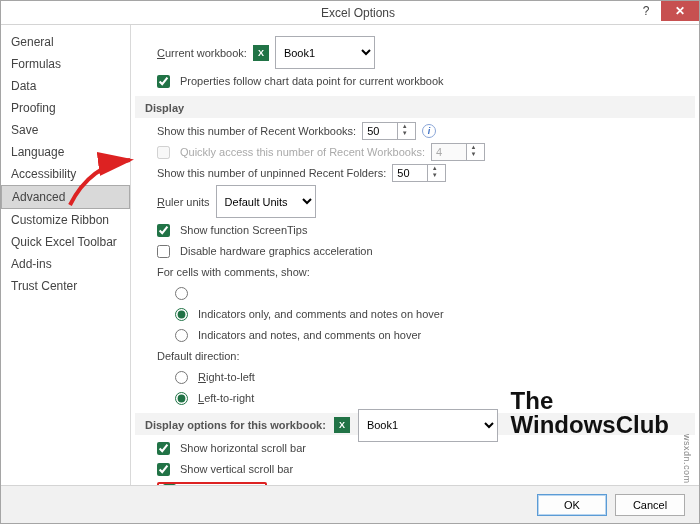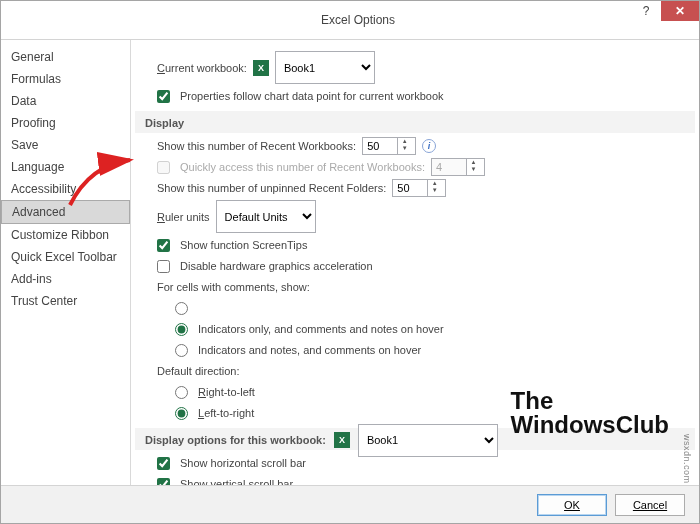--- a/index.html
+++ b/index.html
@@ -1,18 +1,18 @@
 <!DOCTYPE html>
 <html><head>
 <meta charset="utf-8">
 <style>
 * { box-sizing: border-box; font-family: "Segoe UI", Tahoma, sans-serif; }
 body { margin: 0; background: #fff; width: 700px; height: 524px; overflow: hidden; position: relative; }
 .window { width: 700px; height: 524px; border: 1px solid #a5a5a5; background: #fff; display: flex; flex-direction: column; }
-.titlebar { height: 39px; background: #fff; border-bottom: 1px solid #d4d4d4; display: flex; align-items: center; position: relative; padding-left: 16px; }
+.titlebar { height: 24px; background: #fff; border-bottom: 1px solid #d4d4d4; display: flex; align-items: center; position: relative; padding-left: 16px; }
 .title { flex: 1; text-align: center; font-size: 12px; color: #444; }
 .winbtns { position: absolute; right: 0; top: 0; display: flex; }
 .winbtn { width: 30px; height: 20px; display: flex; align-items: center; justify-content: center; font-size: 12px; color: #444; }
 .winbtn.close { background: #c75050; color: #fff; width: 38px; font-weight: bold; }
 .body { flex: 1; display: flex; overflow: hidden; }
 .sidebar { width: 130px; background: #fff; border-right: 1px solid #d9d9d9; padding-top: 6px; }
 .navitem { padding: 4px 10px; font-size: 12px; color: #444; cursor: pointer; }
 .navitem.selected { background: #d9d9d9; border: 1px solid #aaa; margin: 0; position: relative; }
 .content { flex: 1; padding: 8px 12px 0 12px; font-size: 11px; color: #444; overflow-y: auto; position: relative; }
 .row { display: flex; align-items: center; gap: 6px; margin: 3px 0; min-height: 18px; }
@@ -23,21 +23,21 @@
 .underline-letter { text-decoration: underline; }
 select, .combo { height: 33px; font-size: 11px; border: 1px solid #abadb3; background: #fff; padding: 0 4px; min-width: 100px; }
 .spinner { display: inline-flex; border: 1px solid #abadb3; height: 18px; width: 54px; }
 .spinner input { border: none; width: 34px; font-size: 11px; padding: 0 4px; outline: none; }
 .spinner .arrows { width: 14px; display: flex; flex-direction: column; border-left: 1px solid #abadb3; }
 .spinner .arrows span { font-size: 6px; text-align: center; line-height: 7px; color: #555; }
 input[type=checkbox], input[type=radio] { margin: 0 4px 0 0; width: 13px; height: 13px; accent-color: #217346; }
 .disabled { color: #aaa; }
 .excel-icon { width: 16px; height: 16px; background: #217346; color: #fff; font-size: 9px; font-weight: bold; display: inline-flex; align-items: center; justify-content: center; }
 .info-icon { width: 14px; height: 14px; border: 1px solid #88a4d6; border-radius: 50%; color: #3b6ec3; display: inline-flex; align-items: center; justify-content: center; font-size: 9px; font-style: italic; font-weight: bold; }
-.footer { height: 38px; border-top: 1px solid #d4d4d4; display: flex; justify-content: flex-end; align-items: center; gap: 8px; padding: 16px 14px; background: #f1f1f1; text-decoration: underline; }
+.footer { height: 38px; border-top: 1px solid #d4d4d4; display: flex; justify-content: flex-end; align-items: center; gap: 8px; padding: 16px 14px; background: #f1f1f1; }
 .btn { min-width: 70px; height: 22px; font-size: 11px; border: 1px solid #acacac; background: #fdfdfd; cursor: pointer; }
 .btn.primary { border: 1px solid #5b9bd5; box-shadow: 0 0 0 1px #b7d5f0 inset; }
 .redbox { border: 2px solid #d22; border-radius: 2px; padding: 0 4px; display: inline-flex; align-items: center; }
 .arrow-annot { position: absolute; pointer-events: none; }
 .arrow-annot svg { overflow: visible; }
 .watermark { position: absolute; right: 30px; bottom: 48px; color: #111; line-height: 1; pointer-events: none; }
 .watermark .l1 { font-size: 24px; font-weight: 700; margin-top: 8px; }
 .watermark .l2 { font-size: 24px; font-weight: 700; }
 .wm-domain { position: absolute; right: 8px; bottom: 40px; font-size: 9px; color: #888; letter-spacing: 0.5px; writing-mode: vertical-rl; }
 </style>

